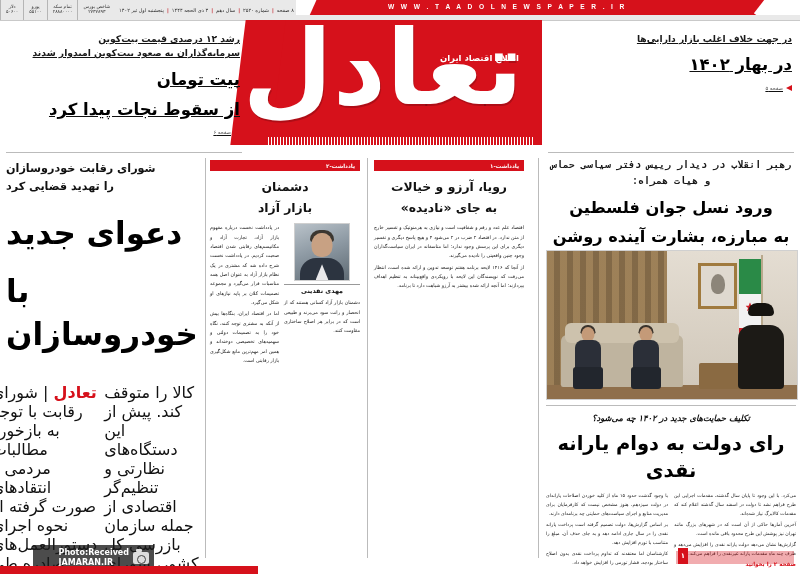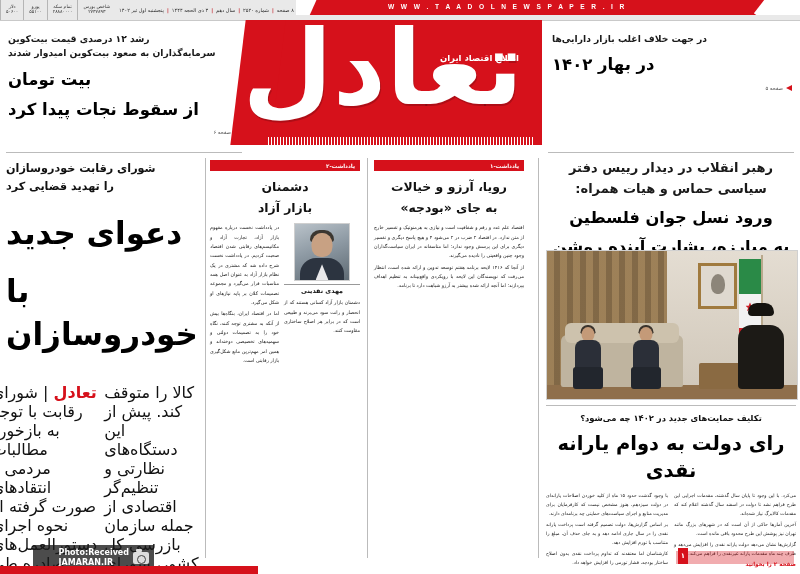--- a/index.html
+++ b/index.html
@@ -75,21 +75,21 @@
   .mast-swoosh{
     position:absolute;left:-30px;top:0;width:40px;height:125px;
     background:#d6111b;transform:skewX(-7deg);
   }
 
   
   .redbar-l{position:absolute;top:20px;left:248px;width:9px;height:125px;background:#d6111b;}
   .redbar-r{position:absolute;top:20px;left:533px;width:9px;height:125px;background:#d6111b;}
 
   
-  .teaser{position:absolute;text-align:left;}
+  .teaser{position:absolute;text-align:right;text-decoration:underline;}
   .teaser .kicker{
     font-size:9.2px;line-height:1.55;color:#1a1a1a;font-weight:bold;
     letter-spacing:-.2px;
   }
   .teaser .head{
     font-size:16.5px;line-height:1.42;color:#000;font-weight:bold;
     margin-top:7px;letter-spacing:-.4px;
   }
   .teaser-left{top:32px;left:8px;width:232px;}
   .teaser-right{top:32px;left:552px;width:240px;}
@@ -157,21 +157,21 @@
   .byline{
     font-size:6.4px;font-weight:bold;color:#111;text-align:center;
     border-top:1px solid #999;padding-top:2px;margin:2px 0 3px 0;
   }
 
   .note-1{left:374px;width:150px;}
   .note-2{left:210px;width:150px;}
 
   
   .right-lead{position:absolute;top:158px;left:548px;width:246px;text-align:center;}
-  .right-lead .kicker{font-size:13px;line-height:1.6;font-weight:bold;color:#1a1a1a;}
+  .right-lead .kicker{font-size:10px;line-height:1.6;font-weight:bold;color:#1a1a1a;font-family:Liberation Mono, monospace;}
   .right-lead .head{
     font-size:16.2px;line-height:1.45;font-weight:bold;color:#000;
     margin-top:6px;letter-spacing:-.4px;
   }
   .photo-wrap{
     position:absolute;top:250px;left:546px;width:250px;height:148px;
     border:1px solid #d0d0d0;overflow:hidden;background:#cfc6ba;
   }
   .ph-wall{position:absolute;inset:0;background:linear-gradient(#e4ddd2,#cfc6b8);}
   .ph-curtain{
@@ -241,21 +241,21 @@
     position:absolute;right:4px;bottom:8px;width:62px;height:72px;
     border:4px solid #6b5434;border-radius:6px;background:#a49780;z-index:-1;
   }
   .ph-table{
     position:absolute;left:152px;bottom:10px;width:56px;height:26px;
     background:#8a6a42;border-radius:2px;
   }
   .ph-floor{position:absolute;left:0;bottom:0;width:100%;height:14px;background:#8f6f4b;}
 
   .right-lead2{position:absolute;top:412px;left:546px;width:250px;text-align:center;}
-  .right-lead2 .kicker{font-size:8.4px;line-height:1.5;font-weight:bold;color:#111;}
+  .right-lead2 .kicker{font-size:8.4px;line-height:1.5;font-weight:bold;color:#111;font-style:italic;}
   .right-lead2 .head{
     font-size:19.5px;line-height:1.4;font-weight:bold;color:#000;
     margin-top:5px;letter-spacing:-.5px;
   }
   .right-body{display:flex;gap:6px;margin-top:8px;text-align:right;}
   .right-body .col{flex:1;}
   .right-body p{margin:0 0 2px 0;font-size:4.7px;line-height:1.9;text-align:justify;color:#222;}
   .readmore{color:#d6111b;font-weight:bold;font-size:5.6px;}
 
   
@@ -379,21 +379,21 @@
       <div class="col">
         <p><span class="tag-taadol">تعادل</span> <span>| شورای رقابت با توجه به بازخورد مطالبات مردمی و انتقادهای صورت گرفته از نحوه اجرای دستورالعمل‌های صادره طی نامه‌ای به سازمان بازرسی کل کشور، نسبت به تخلفات خودروسازان از مصوبات قیمتی به این نهاد اعلام هشدار داد.</span></p>
 
       </div>
     </div>
   </div>
 
   <div class="note note-1">
     <div class="note-hd">یادداشت-۱</div>
     <div class="note-title">رویا، آرزو و خیالات</div>
-    <div class="note-title" style="margin-top:-4px;">به جای «بودجه»</div>
+    <div class="note-title" style="margin-top:-4px;">به جای «نادیده»</div>
     <div class="note-body">
       <div style="flex:1">
         <p>اقتصاد علم عدد و رقم و شفافیت است و نیازی به هرمنوتیک و تفسیر خارج از متن ندارد. در اقتصاد ۲ ضرب در ۲ می‌شود ۴ و هیچ پاسخ دیگری و تفسیر دیگری برای این پرسش وجود ندارد؛ اما متاسفانه در ایران سیاست‌گذاران وجود چنین واقعیتی را نادیده می‌گیرند.</p>
         <p>از آنجا که ۱۴۱۶ لایحه برنامه هفتم توسعه تدوین و ارائه شده است، انتظار می‌رفت که نویسندگان این لایحه با رویکردی واقع‌بینانه به تنظیم اهداف بپردازند؛ اما آنچه ارائه شده بیشتر به آرزو شباهت دارد تا برنامه.</p>
       </div>
     </div>
   </div>
 
   <div class="note note-2">
     <div class="note-hd">یادداشت-۲</div>

